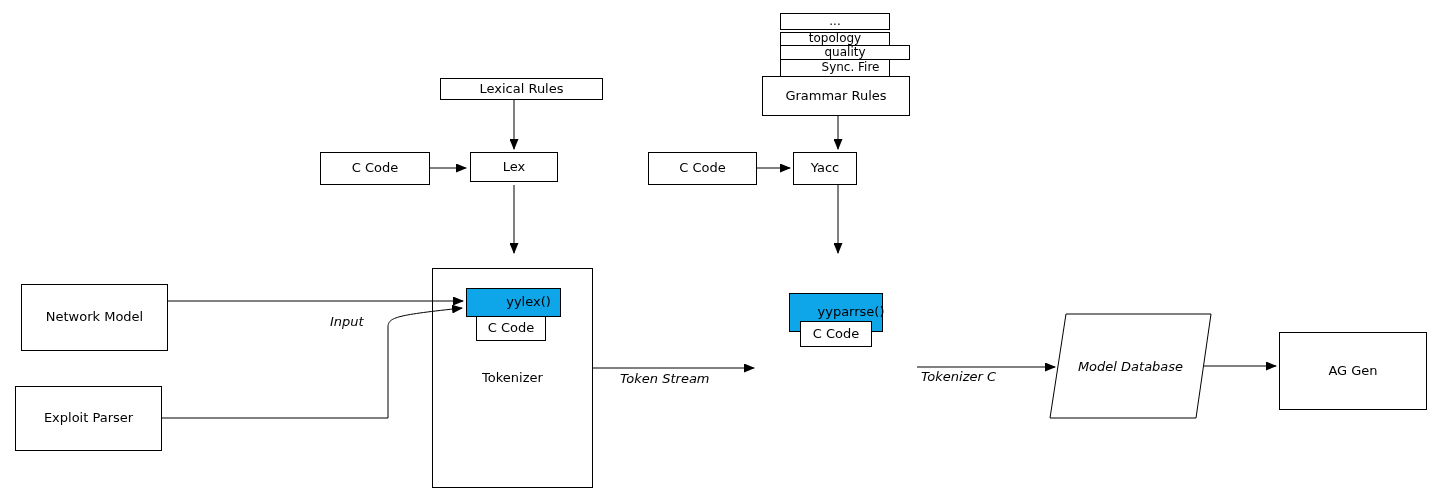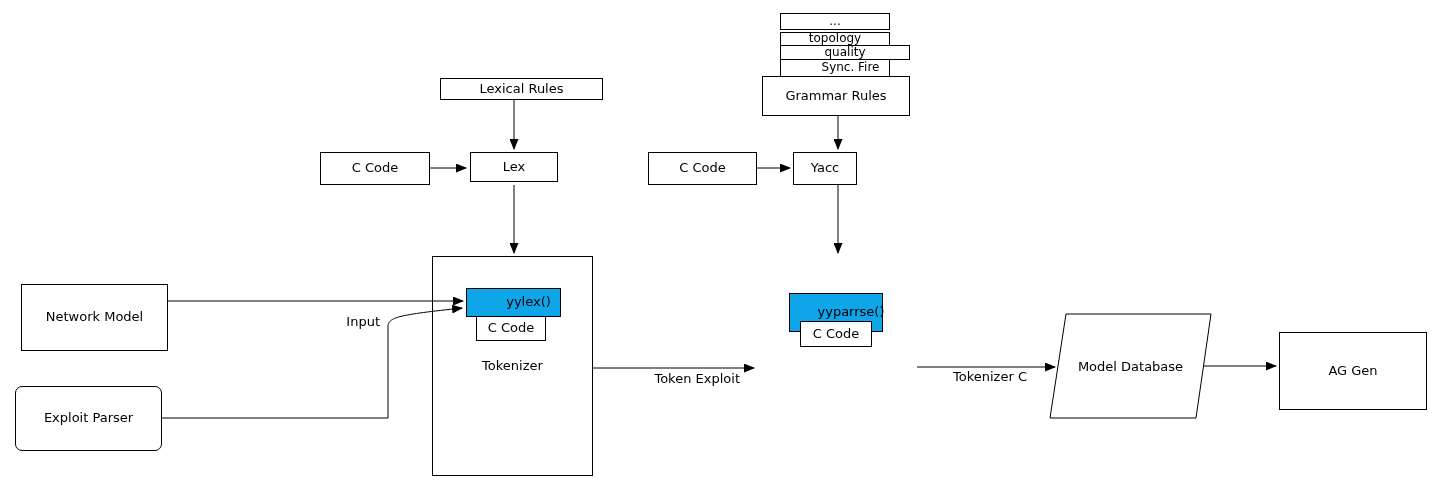--- a/index.html
+++ b/index.html
@@ -18,27 +18,28 @@
     position: absolute;
     box-sizing: border-box;
     border: 1px solid #000000;
     background: #ffffff;
     display: flex;
     align-items: center;
     justify-content: center;
     text-align: center;
     line-height: 1.1;
   }
-  .hollow { background: transparent; }
+  .hollow { background: transparent; margin-top: 12px; }
   .gold { background: #0ea5e9; padding-left: 30px; }
   .small { font-size: 12px; }
   .edge-label {
     position: absolute;
-    text-align: right;
+    text-align: left;
     white-space: nowrap;
+    font-style: italic;
   }
 </style>
 </head>
 <body>
 
 <div id="canvas">
 
   <svg id="wires" viewBox="0 0 1442 491" xmlns="http://www.w3.org/2000/svg">
     <defs>
       <marker id="arw" markerWidth="11" markerHeight="9" refX="10" refY="4.5" orient="auto">
@@ -101,21 +102,21 @@
   <div class="node" style="left:648px; top:152px; width:109px; height:33px;">
       <span>C Code</span>
     </div>
   <div class="node" style="left:793px; top:152px; width:64px; height:33px;">
       <span>Yacc</span>
     </div>
 
   <div class="node" style="left:15px; top:284px; width:147px; height:67px;margin-left:6px;">
       <span>Network Model</span>
     </div>
-  <div class="node" style="left:15px; top:386px; width:147px; height:65px;border-radius:7px;">
+  <div class="node" style="left:15px; top:386px; width:147px; height:65px;">
       <span>Exploit Parser</span>
     </div>
 
   <div class="node hollow" style="left:432px; top:256px; width:161px; height:220px;">
       <span>Tokenizer</span>
     </div>
   <div class="node gold" style="left:466px; top:288px; width:95px; height:29px;">
       <span>yylex()</span>
     </div>
   <div class="node" style="left:476px; top:316px; width:70px; height:25px;">
@@ -131,16 +132,16 @@
 
   <div class="edge-label" style="left:1050px; top:314px; width:161px; height:104px; display:flex; align-items:center; justify-content:center;">
       <span>Model Database</span>
     </div>
 
   <div class="node" style="left:1279px; top:332px; width:148px; height:78px;">
       <span>AG Gen</span>
     </div>
 
   <div class="edge-label" style="left:330px; top:314px; width:50px;">Input</div>
-  <div class="edge-label" style="left:620px; top:371px; width:120px;">Token Exploit</div>
+  <div class="edge-label" style="left:620px; top:371px; width:120px;">Token Stream</div>
   <div class="edge-label" style="left:921px; top:369px; width:106px;">Tokenizer C</div>
 
 </div>
 
 </body></html>

